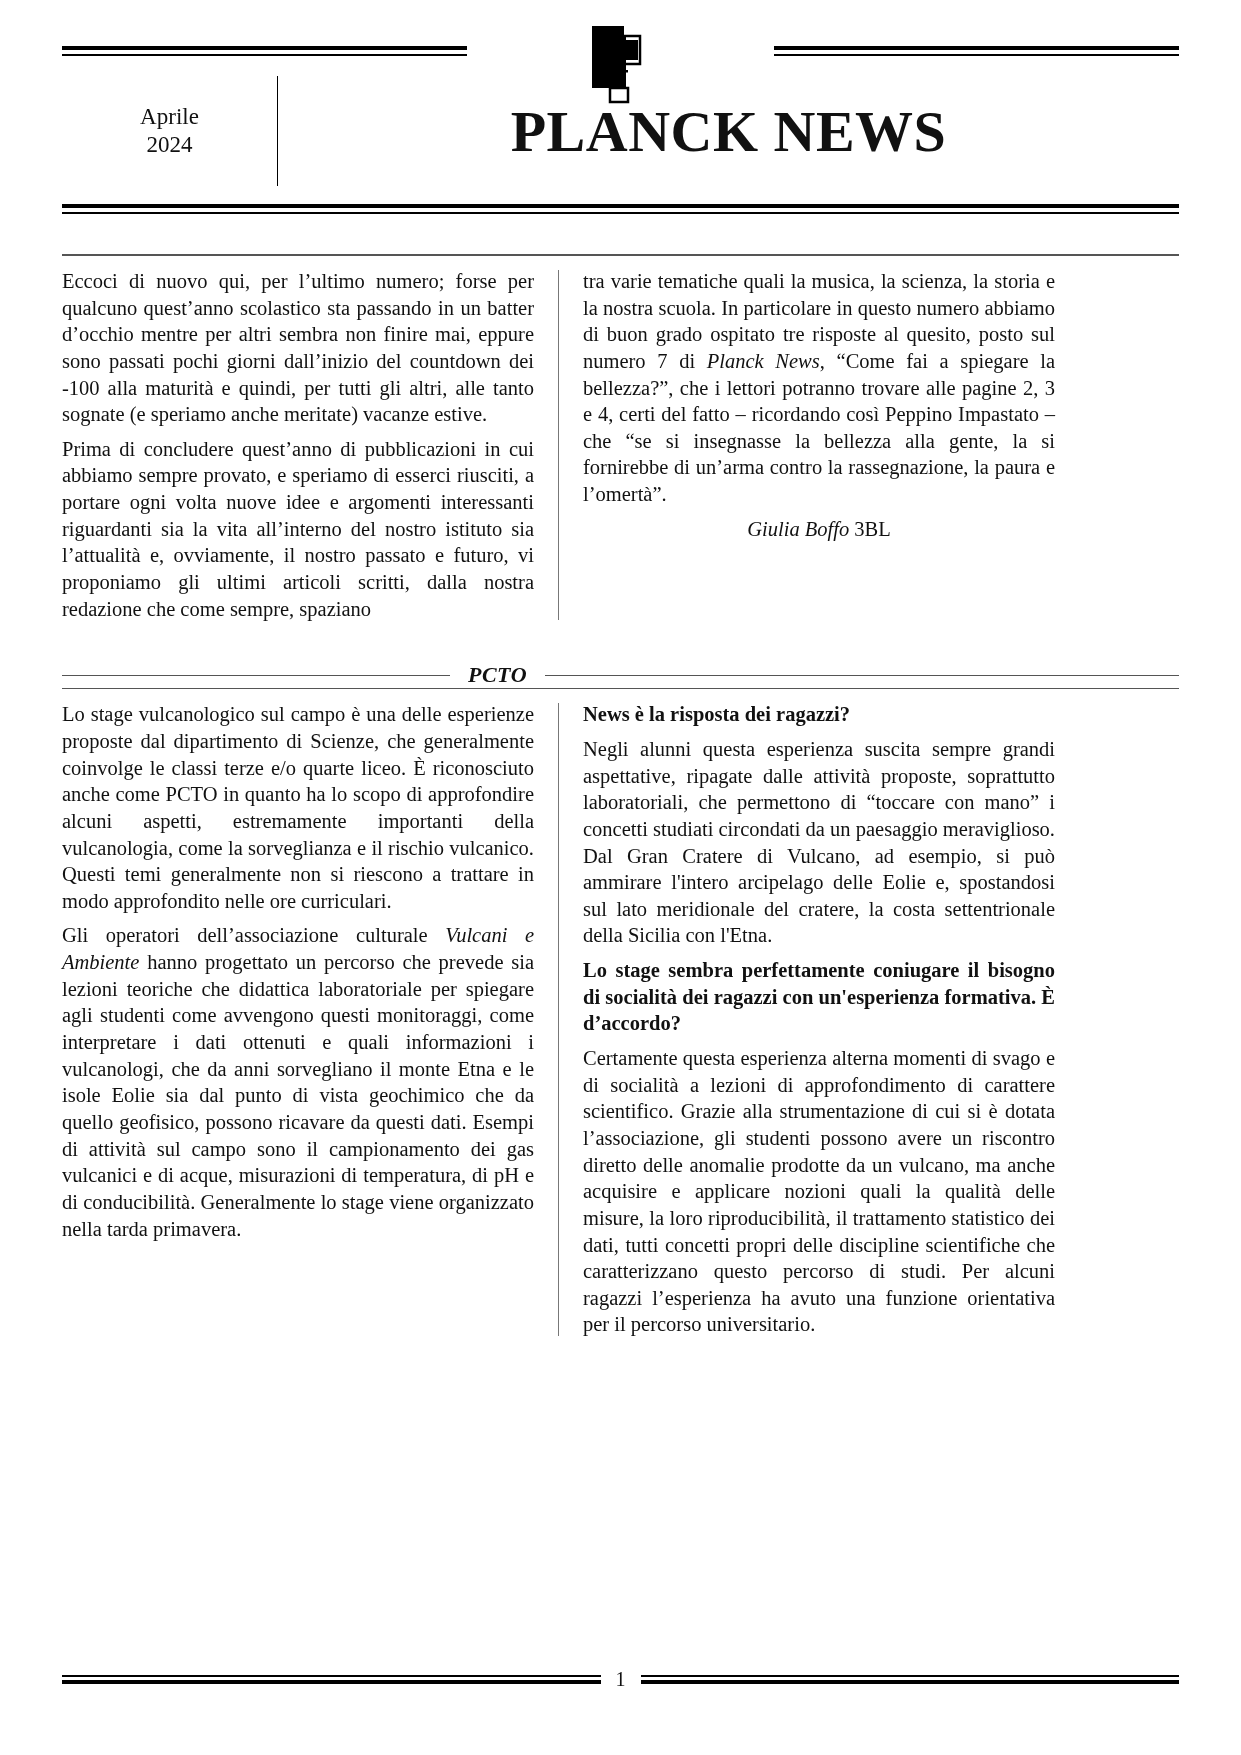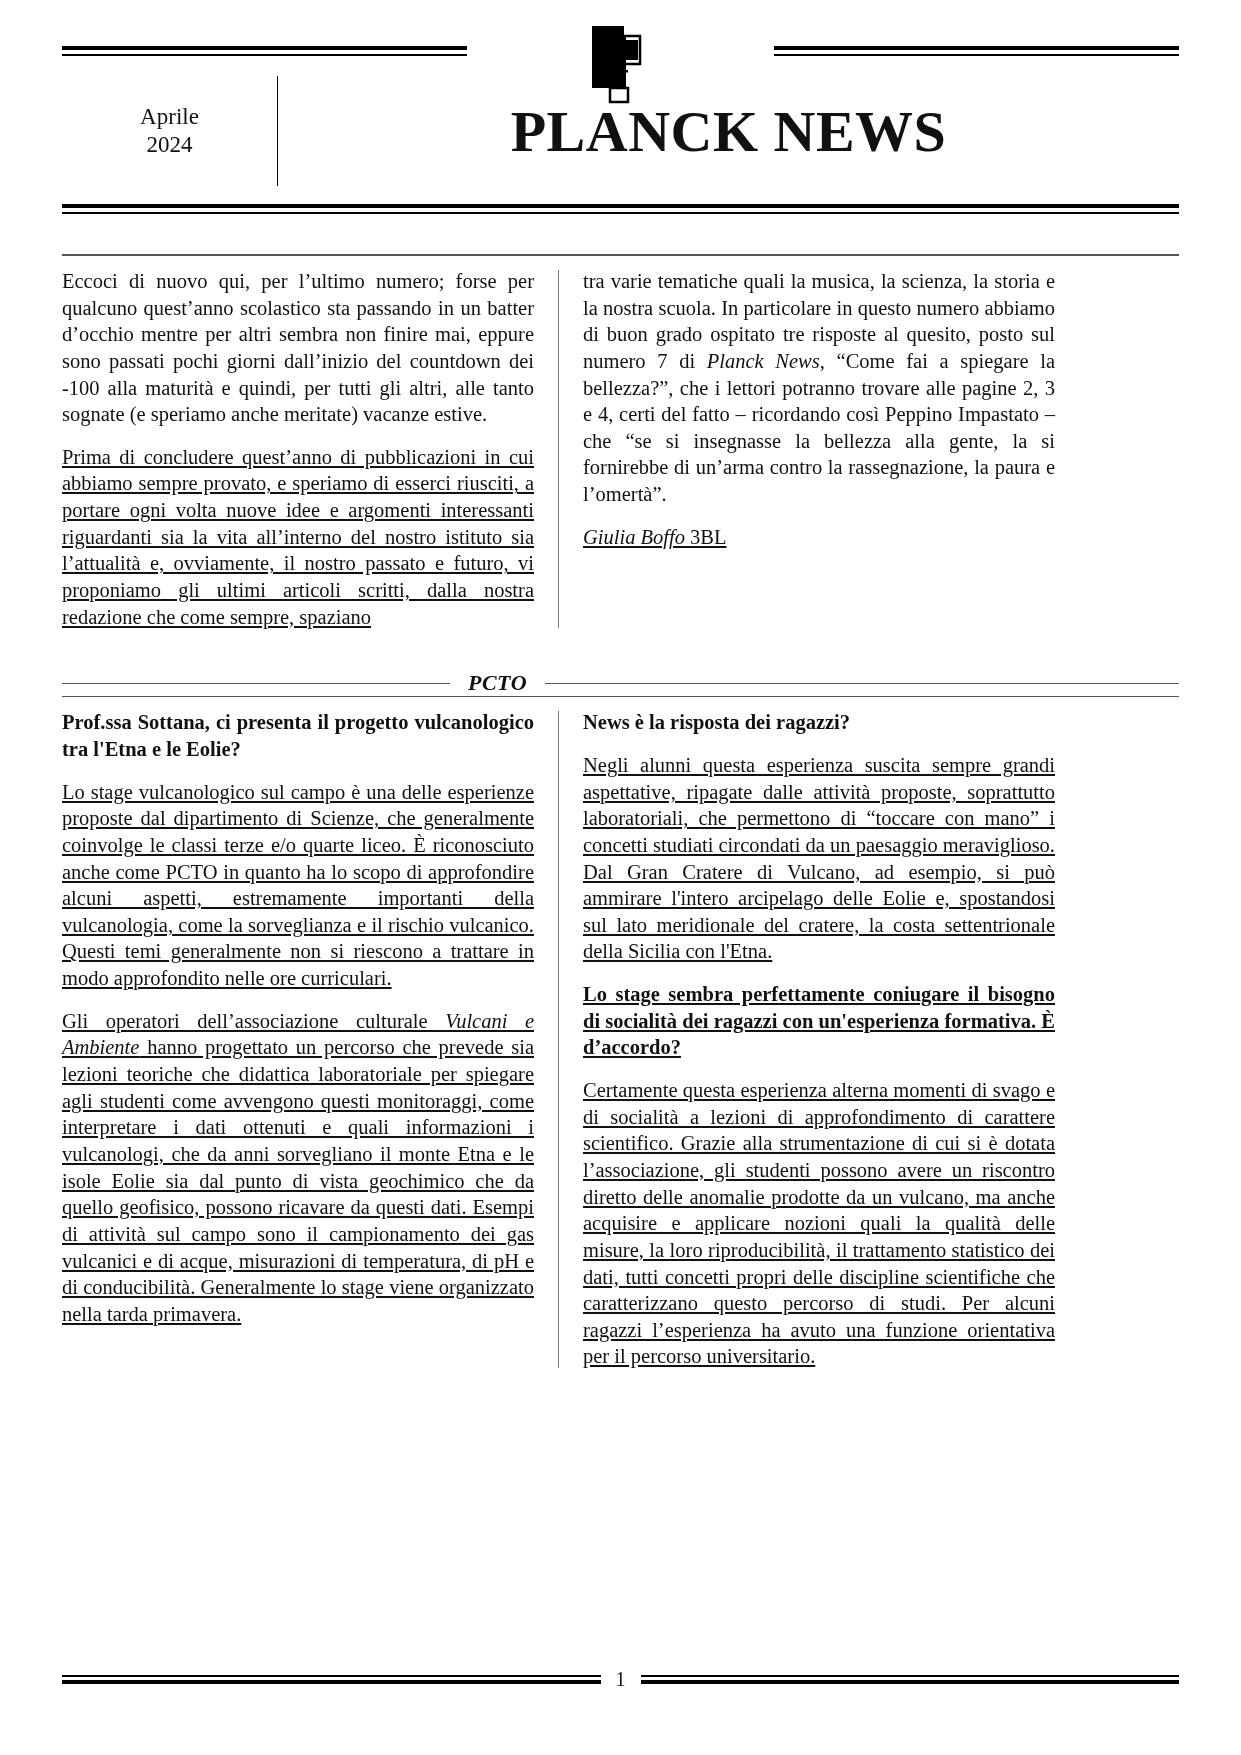--- a/index.html
+++ b/index.html
@@ -144,26 +144,26 @@
     hyphens: none;
   }
   .col.left { padding-right: 24px; }
   .col.right { padding-left: 24px; }
   .col-divider {
     width: 0;
     border-left: 1.3px solid #777;
     margin: 2px 0;
   }
   .col p { margin: 0; }
-  .col p + p { margin-top: 16px; text-decoration: underline; }
+  .col p + p { margin-top: 8px; }
   .q {
     font-weight: bold;
   }
   .sig {
-    text-align: left;
+    text-align: center;
     margin-top: 6px;
   }
   .sig i { font-style: italic; }
 
   
   .footer {
     position: absolute;
     left: 62px;
     right: 62px;
     bottom: 66px;
@@ -241,21 +241,20 @@
     <div class="kicker-row">
       <div class="kicker-rule short"></div>
       <div class="kicker-label">PCTO</div>
       <div class="kicker-rule"></div>
     </div>
 
     <div class="sec-head-rule-bot"></div>
 
     <div class="cols">
       <div class="col left">
-        <p class="q">Prof.ssa Sottana, ci presenta il progetto vulcanologico tra l'Etna e le Eolie?</p>
         <p>Lo stage vulcanologico sul campo è una delle esperienze proposte dal dipartimento di Scienze, che generalmente coinvolge le classi terze e/o quarte liceo. È riconosciuto anche come PCTO in quanto ha lo scopo di approfondire alcuni aspetti, estremamente importanti della vulcanologia, come la sorveglianza e il rischio vulcanico. Questi temi generalmente non si riescono a trattare in modo approfondito nelle ore curriculari.</p>
         <p><span>Gli operatori dell’associazione culturale </span><i>Vulcani e Ambiente</i><span> hanno progettato un percorso che prevede sia lezioni teoriche che didattica laboratoriale per spiegare agli studenti come avvengono questi monitoraggi, come interpretare i dati ottenuti e quali informazioni i vulcanologi, che da anni sorvegliano il monte Etna e le isole Eolie sia dal punto di vista geochimico che da quello geofisico, possono ricavare da questi dati. Esempi di attività sul campo sono il campionamento dei gas vulcanici e di acque, misurazioni di temperatura, di pH e di conducibilità. Generalmente lo stage viene organizzato nella tarda primavera.</span></p>
       </div>
       <div class="col-divider"></div>
       <div class="col right">
         <p class="q">News è la risposta dei ragazzi?</p>
         <p>Negli alunni questa esperienza suscita sempre grandi aspettative, ripagate dalle attività proposte, soprattutto laboratoriali, che permettono di “toccare con mano” i concetti studiati circondati da un paesaggio meraviglioso. Dal Gran Cratere di Vulcano, ad esempio, si può ammirare l'intero arcipelago delle Eolie e, spostandosi sul lato meridionale del cratere, la costa settentrionale della Sicilia con l'Etna.</p>
         <p class="q">Lo stage sembra perfettamente coniugare il bisogno di socialità dei ragazzi con un'esperienza formativa. È d’accordo?</p>
         <p>Certamente questa esperienza alterna momenti di svago e di socialità a lezioni di approfondimento di carattere scientifico. Grazie alla strumentazione di cui si è dotata l’associazione, gli studenti possono avere un riscontro diretto delle anomalie prodotte da un vulcano, ma anche acquisire e applicare nozioni quali la qualità delle misure, la loro riproducibilità, il trattamento statistico dei dati, tutti concetti propri delle discipline scientifiche che caratterizzano questo percorso di studi. Per alcuni ragazzi l’esperienza ha avuto una funzione orientativa per il percorso universitario.</p>
       </div>

